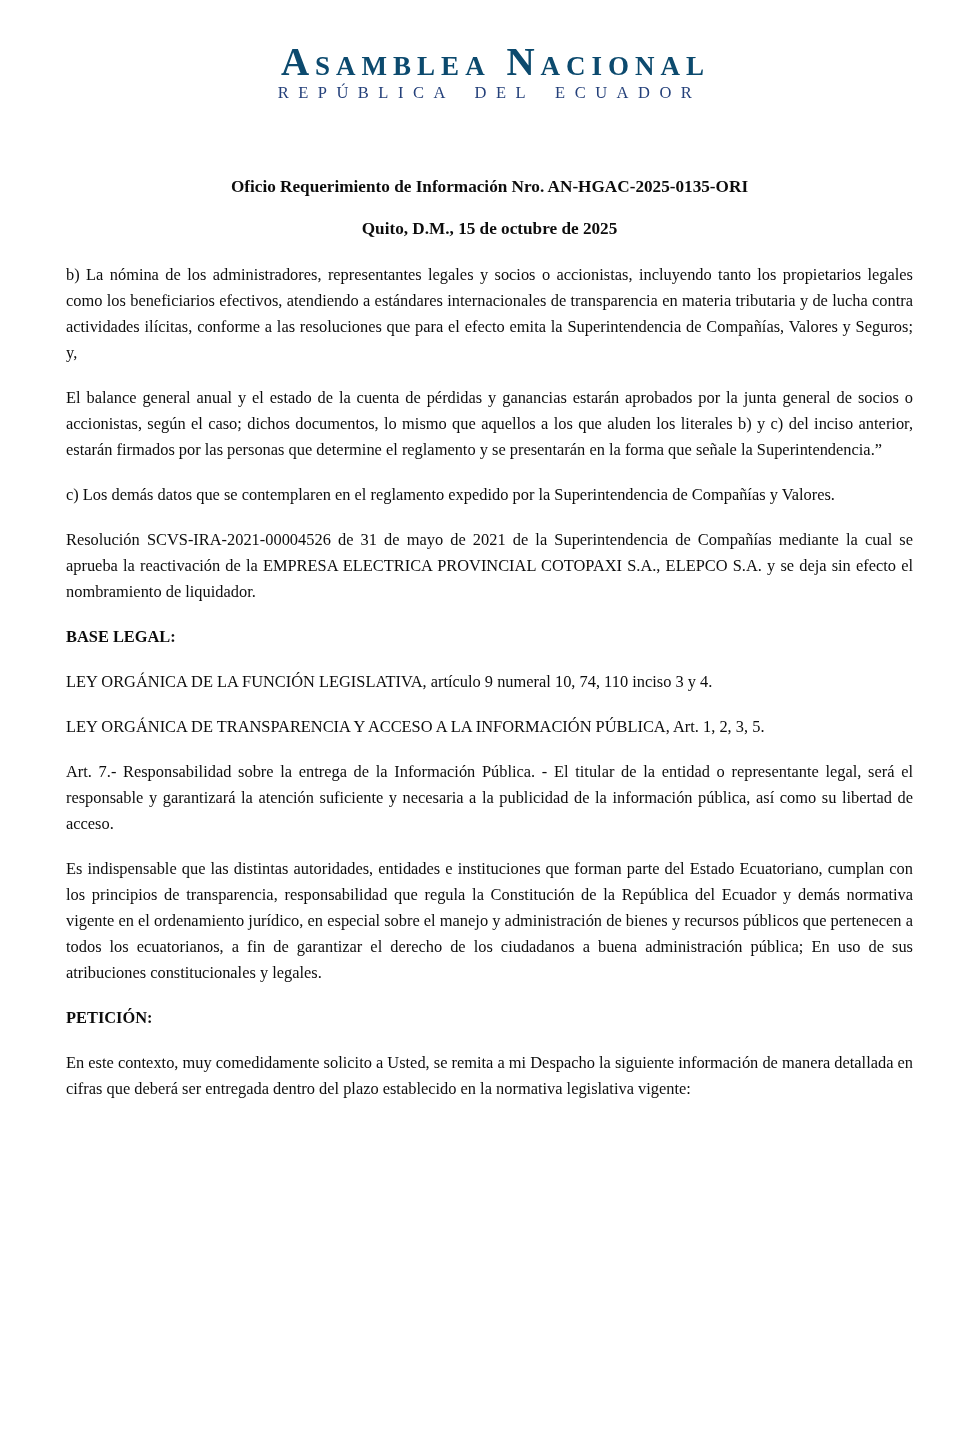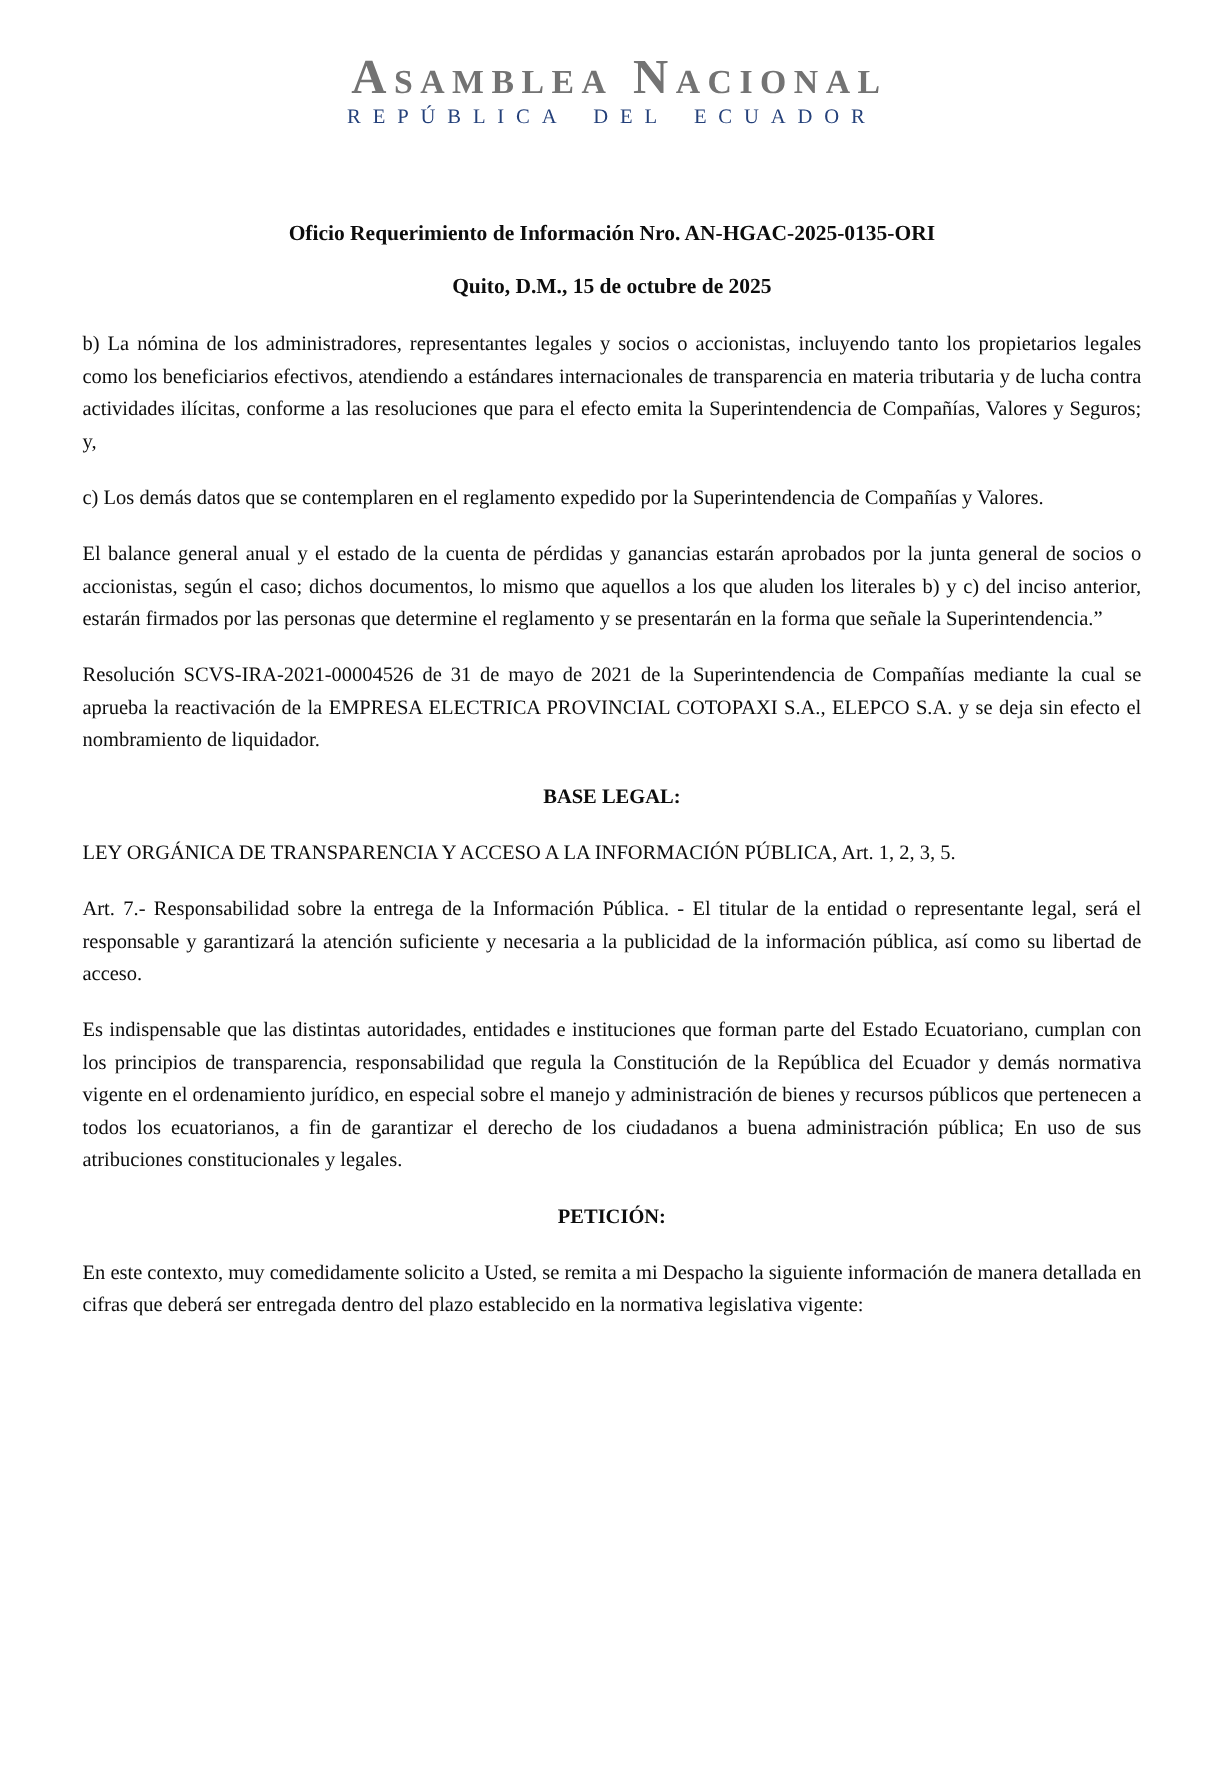--- a/index.html
+++ b/index.html
@@ -20,21 +20,21 @@
     text-align: center;
     line-height: 1;
     user-select: none;
   }
   .brand-title {
     display: block;
     font-variant: small-caps;
     font-weight: 700;
     font-size: 39px;
     letter-spacing: 6px;
-    color: #737373;
+    color: #0c4a6e;
     padding-left: 12px;
   }
   .brand-subtitle {
     display: block;
     margin-top: 4px;
     font-weight: 400;
     font-size: 16.5px;
     letter-spacing: 9.5px;
     word-spacing: 7px;
     color: #24407a;
@@ -58,45 +58,46 @@
   }
   .content p {
     margin: 0 0 19px 0;
     font-size: 16.4px;
     line-height: 26px;
     text-align: justify;
     text-justify: inter-word;
   }
   .content p.section-heading {
     font-weight: 700;
-    text-align: center;
+    text-align: left;
     margin-top: 6px;
   }
 </style>
 </head>
 <body>
 
 <div class="page">
 
   <div class="brand">
     <span class="brand-title">Asamblea Nacional</span>
     <span class="brand-subtitle">REPÚBLICA DEL ECUADOR</span>
   </div>
 
   <div class="meta">
     <p>Oficio Requerimiento de Información Nro. AN-HGAC-2025-0135-ORI</p>
     <p>Quito, D.M., 15 de octubre de 2025</p>
   </div>
 
   <div class="content">
     <p>b) La nómina de los administradores, representantes legales y socios o accionistas, incluyendo tanto los propietarios legales como los beneficiarios efectivos, atendiendo a estándares internacionales de transparencia en materia tributaria y de lucha contra actividades ilícitas, conforme a las resoluciones que para el efecto emita la Superintendencia de Compañías, Valores y Seguros; y,</p>
+    <p>El balance general anual y el estado de la cuenta de pérdidas y ganancias estarán aprobados por la junta general de socios o accionistas, según el caso; dichos documentos, lo mismo que aquellos a los que aluden los literales b) y c) del inciso anterior, estarán firmados por las personas que determine el reglamento y se presentarán en la forma que señale la Superintendencia.”</p>
     <p>c) Los demás datos que se contemplaren en el reglamento expedido por la Superintendencia de Compañías y Valores.</p>
-    <p>El balance general anual y el estado de la cuenta de pérdidas y ganancias estarán aprobados por la junta general de socios o accionistas, según el caso; dichos documentos, lo mismo que aquellos a los que aluden los literales b) y c) del inciso anterior, estarán firmados por las personas que determine el reglamento y se presentarán en la forma que señale la Superintendencia.”</p>
     <p>Resolución SCVS-IRA-2021-00004526 de 31 de mayo de 2021 de la Superintendencia de Compañías mediante la cual se aprueba la reactivación de la EMPRESA ELECTRICA PROVINCIAL COTOPAXI S.A., ELEPCO S.A. y se deja sin efecto el nombramiento de liquidador.</p>
     <p class="section-heading">BASE LEGAL:</p>
+    <p>LEY ORGÁNICA DE LA FUNCIÓN LEGISLATIVA, artículo 9 numeral 10, 74, 110 inciso 3 y 4.</p>
     <p>LEY ORGÁNICA DE TRANSPARENCIA Y ACCESO A LA INFORMACIÓN PÚBLICA, Art. 1, 2, 3, 5.</p>
     <p>Art. 7.- Responsabilidad sobre la entrega de la Información Pública. - El titular de la entidad o representante legal, será el responsable y garantizará la atención suficiente y necesaria a la publicidad de la información pública, así como su libertad de acceso.</p>
     <p>Es indispensable que las distintas autoridades, entidades e instituciones que forman parte del Estado Ecuatoriano, cumplan con los principios de transparencia, responsabilidad que regula la Constitución de la República del Ecuador y demás normativa vigente en el ordenamiento jurídico, en especial sobre el manejo y administración de bienes y recursos públicos que pertenecen a todos los ecuatorianos, a fin de garantizar el derecho de los ciudadanos a buena administración pública; En uso de sus atribuciones constitucionales y legales.</p>
     <p class="section-heading">PETICIÓN:</p>
     <p>En este contexto, muy comedidamente solicito a Usted, se remita a mi Despacho la siguiente información de manera detallada en cifras que deberá ser entregada dentro del plazo establecido en la normativa legislativa vigente:</p>
   </div>
 
 </div>
 
 </body></html>

